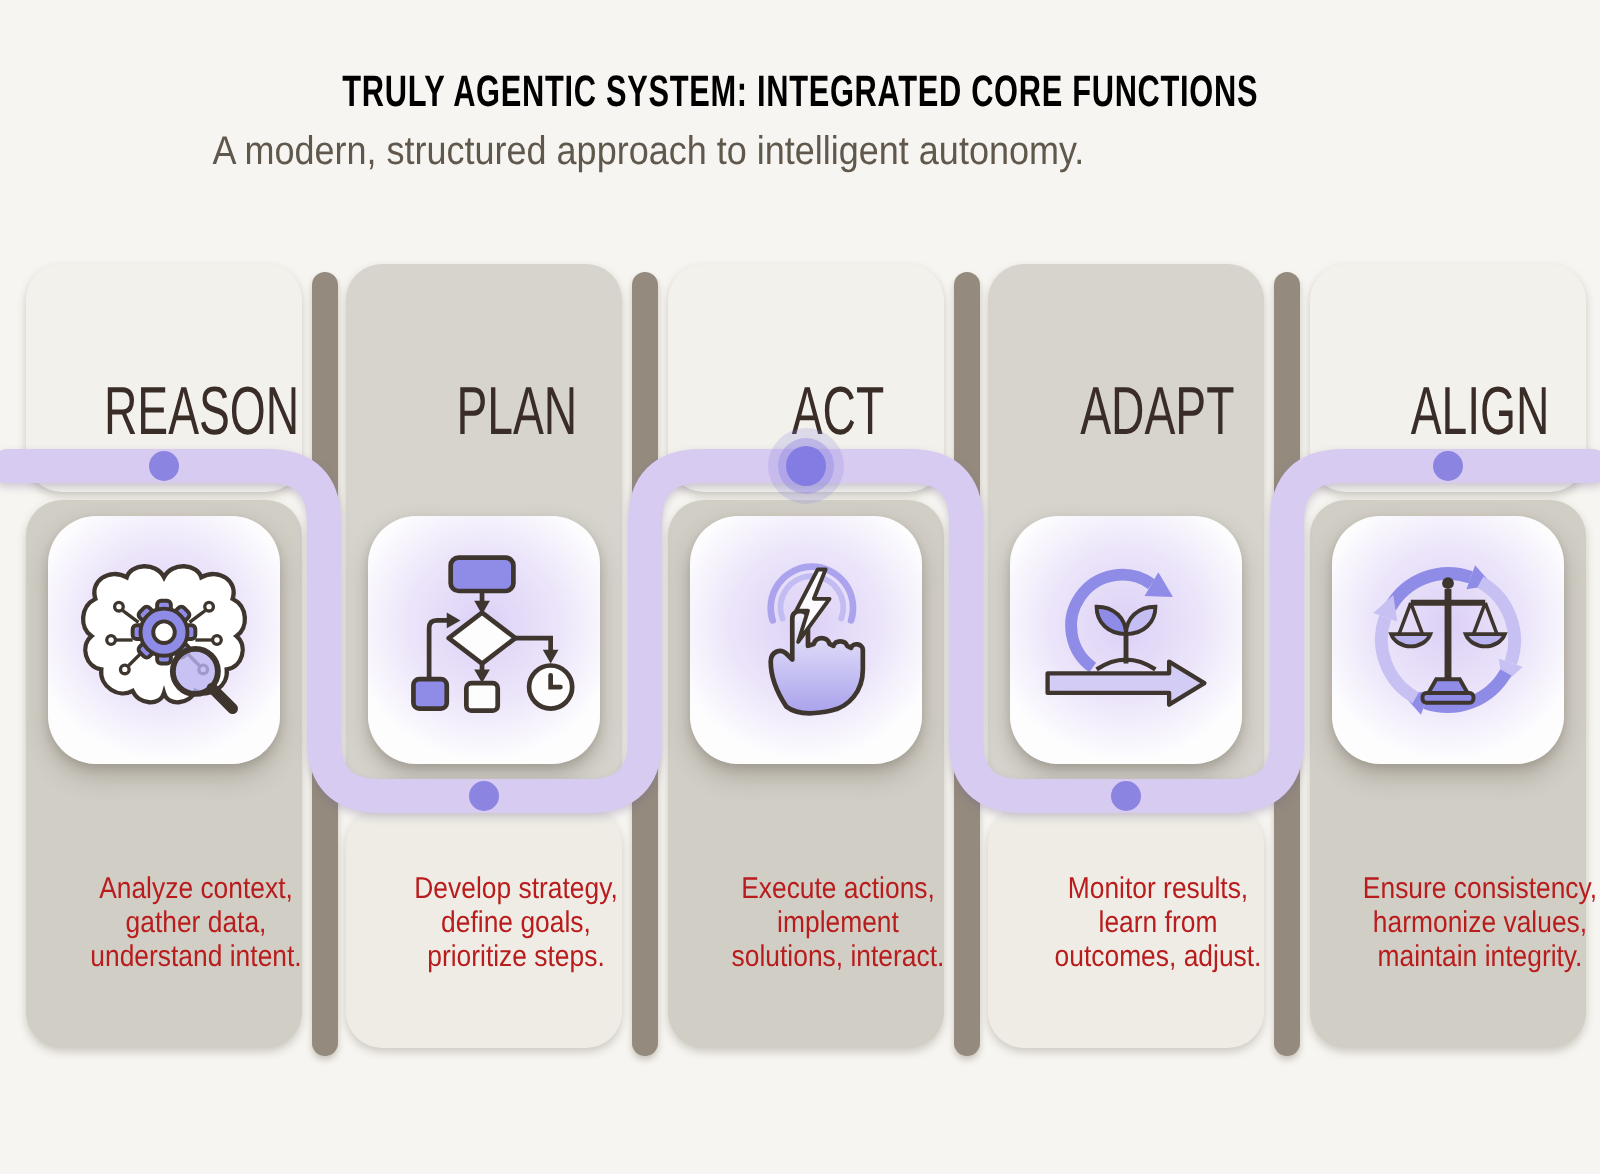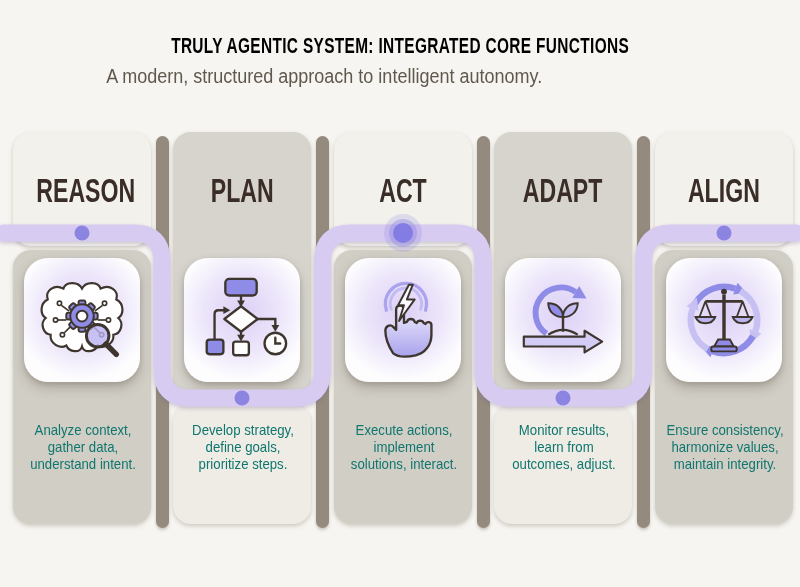--- a/index.html
+++ b/index.html
@@ -24,32 +24,32 @@
   
   .col{position:absolute;top:132px;width:138px;height:392px;z-index:2;}
   .col1{left:13px}.col2{left:173px}.col3{left:334px}.col4{left:494px}.col5{left:655px}
   .card{position:absolute;left:0;width:138px;border-radius:18px;
         box-shadow:0 2px 4px rgba(95,85,70,.28);}
   .col.light .card.top{top:0;height:114px;background:#f2f1ec;}
   .col.light .card.bottom{top:118px;height:274px;background:#d1cec6;}
   .col.gray .card.top{top:0;height:268px;background:#d6d4cd;}
   .col.gray .card.bottom{top:272px;height:120px;background:#eeece5;}
 
-  .hdr{position:absolute;top:40px;left:0;width:138px;margin:0;text-align:center;
-       font-size:34px;line-height:36px;font-weight:bold;color:#3a2c26;}
+  .hdr{position:absolute;top:40px;left:0;width:138px;margin:16px;text-align:center;
+       font-size:34px;line-height:36px;font-weight:normal;color:#3a2c26;}
   .cond-h{display:inline-block;transform:scaleX(.68);transform-origin:50% 50%;white-space:nowrap;}
 
   .icon-card{position:absolute;left:11px;top:126px;width:116px;height:124px;border-radius:24px;
        background:radial-gradient(circle at 50% 44%, #dcd0f6 0%, #ece5fa 42%, #fdfdfe 75%);
        box-shadow:0 6px 12px rgba(90,78,65,.30),0 2px 4px rgba(90,78,65,.18);
        display:flex;align-items:center;justify-content:center;}
   .icon-card svg{display:block;}
 
-  .desc{position:absolute;top:288px;left:0;width:138px;margin:1px;text-align:center;
-        font-size:15px;line-height:17px;color:#0f766e;}
+  .desc{position:absolute;top:288px;left:0;width:138px;margin:16px;text-align:center;
+        font-size:15px;line-height:17px;color:#b91c1c;}
   .cond-d{display:block;transform:scaleX(.88);transform-origin:50% 50%;white-space:pre-line;}
 
   
   .ribbon-layer{position:absolute;left:0;top:0;z-index:5;pointer-events:none;}
   .ribbon{filter:drop-shadow(0 2px 2px rgba(110,95,140,.30));}
 </style>
 </head>
 <body>
 
 <div class="canvas">

